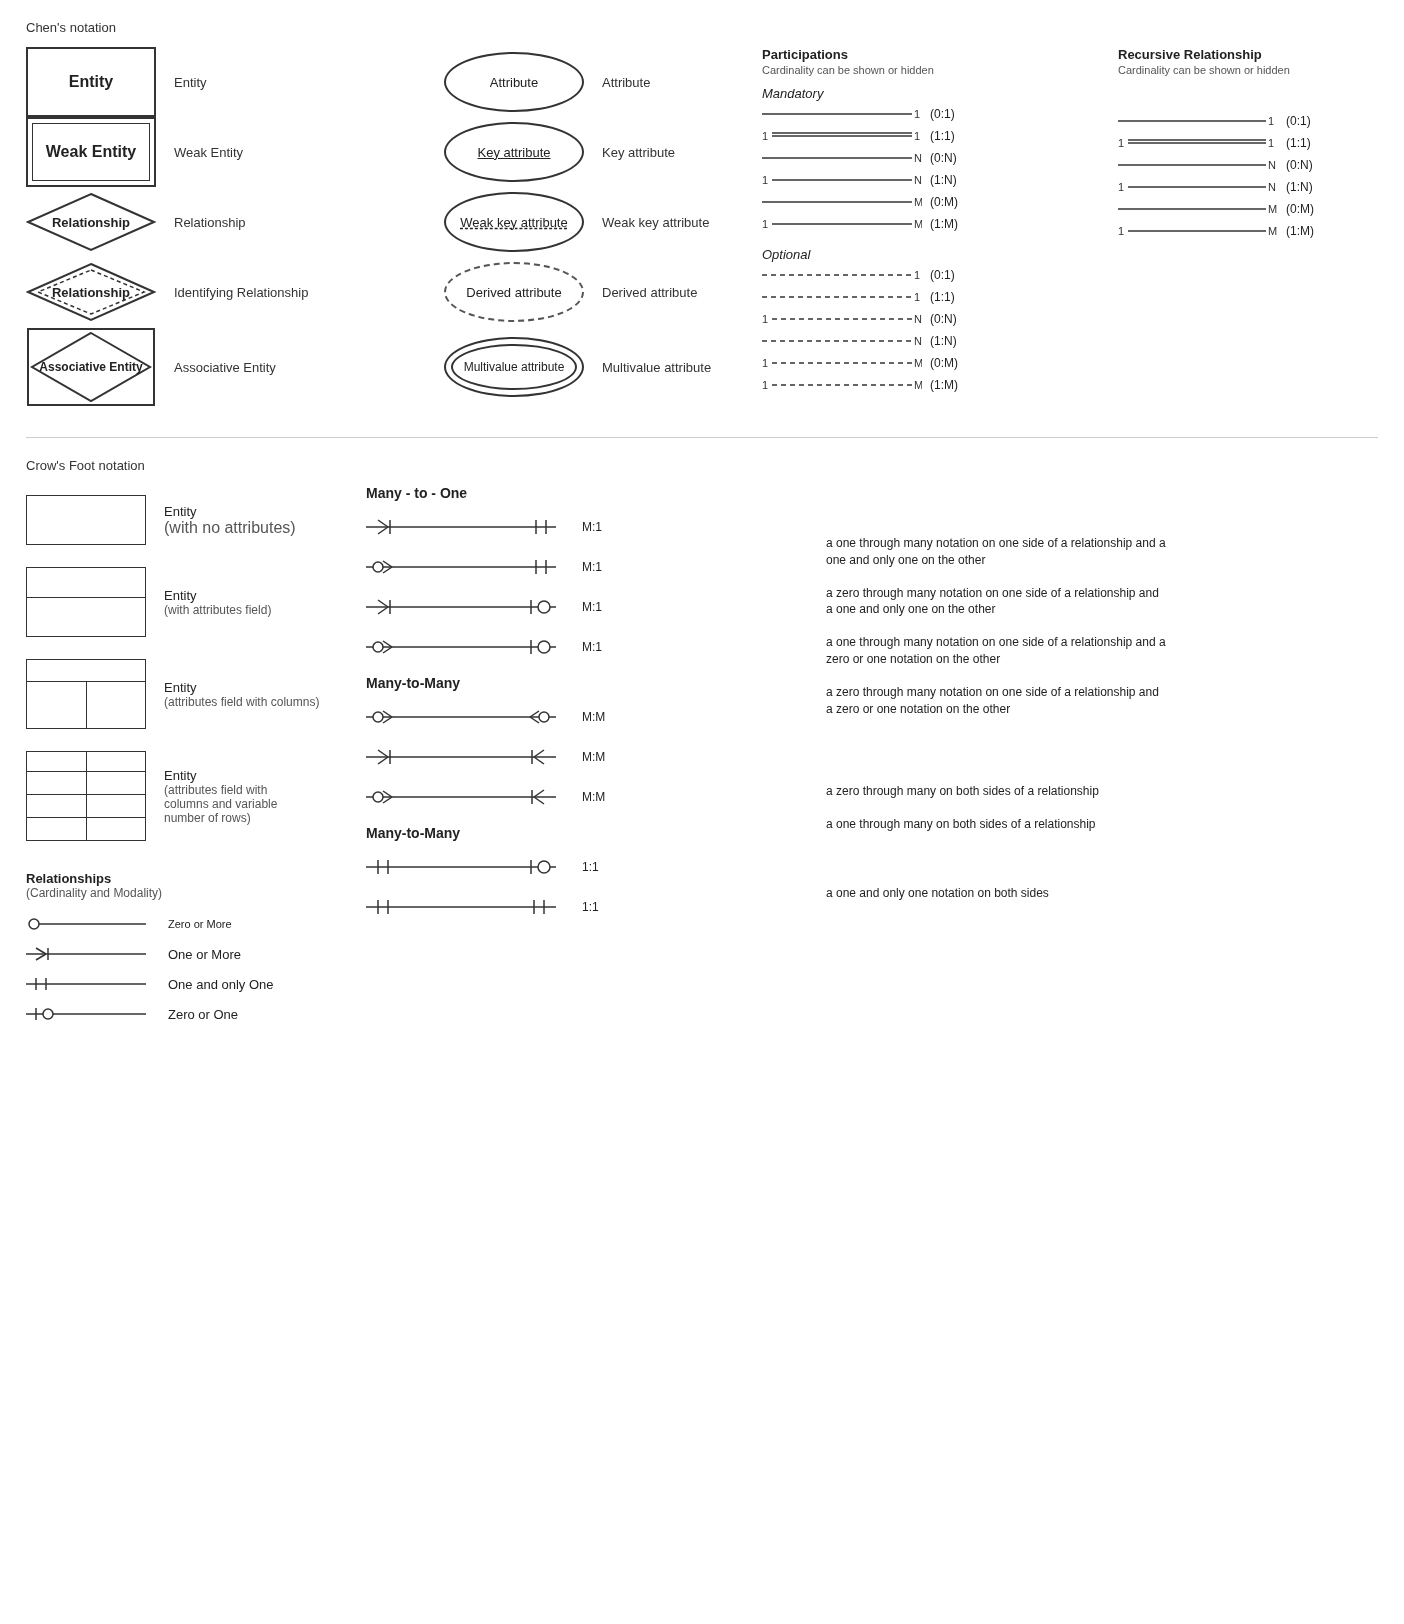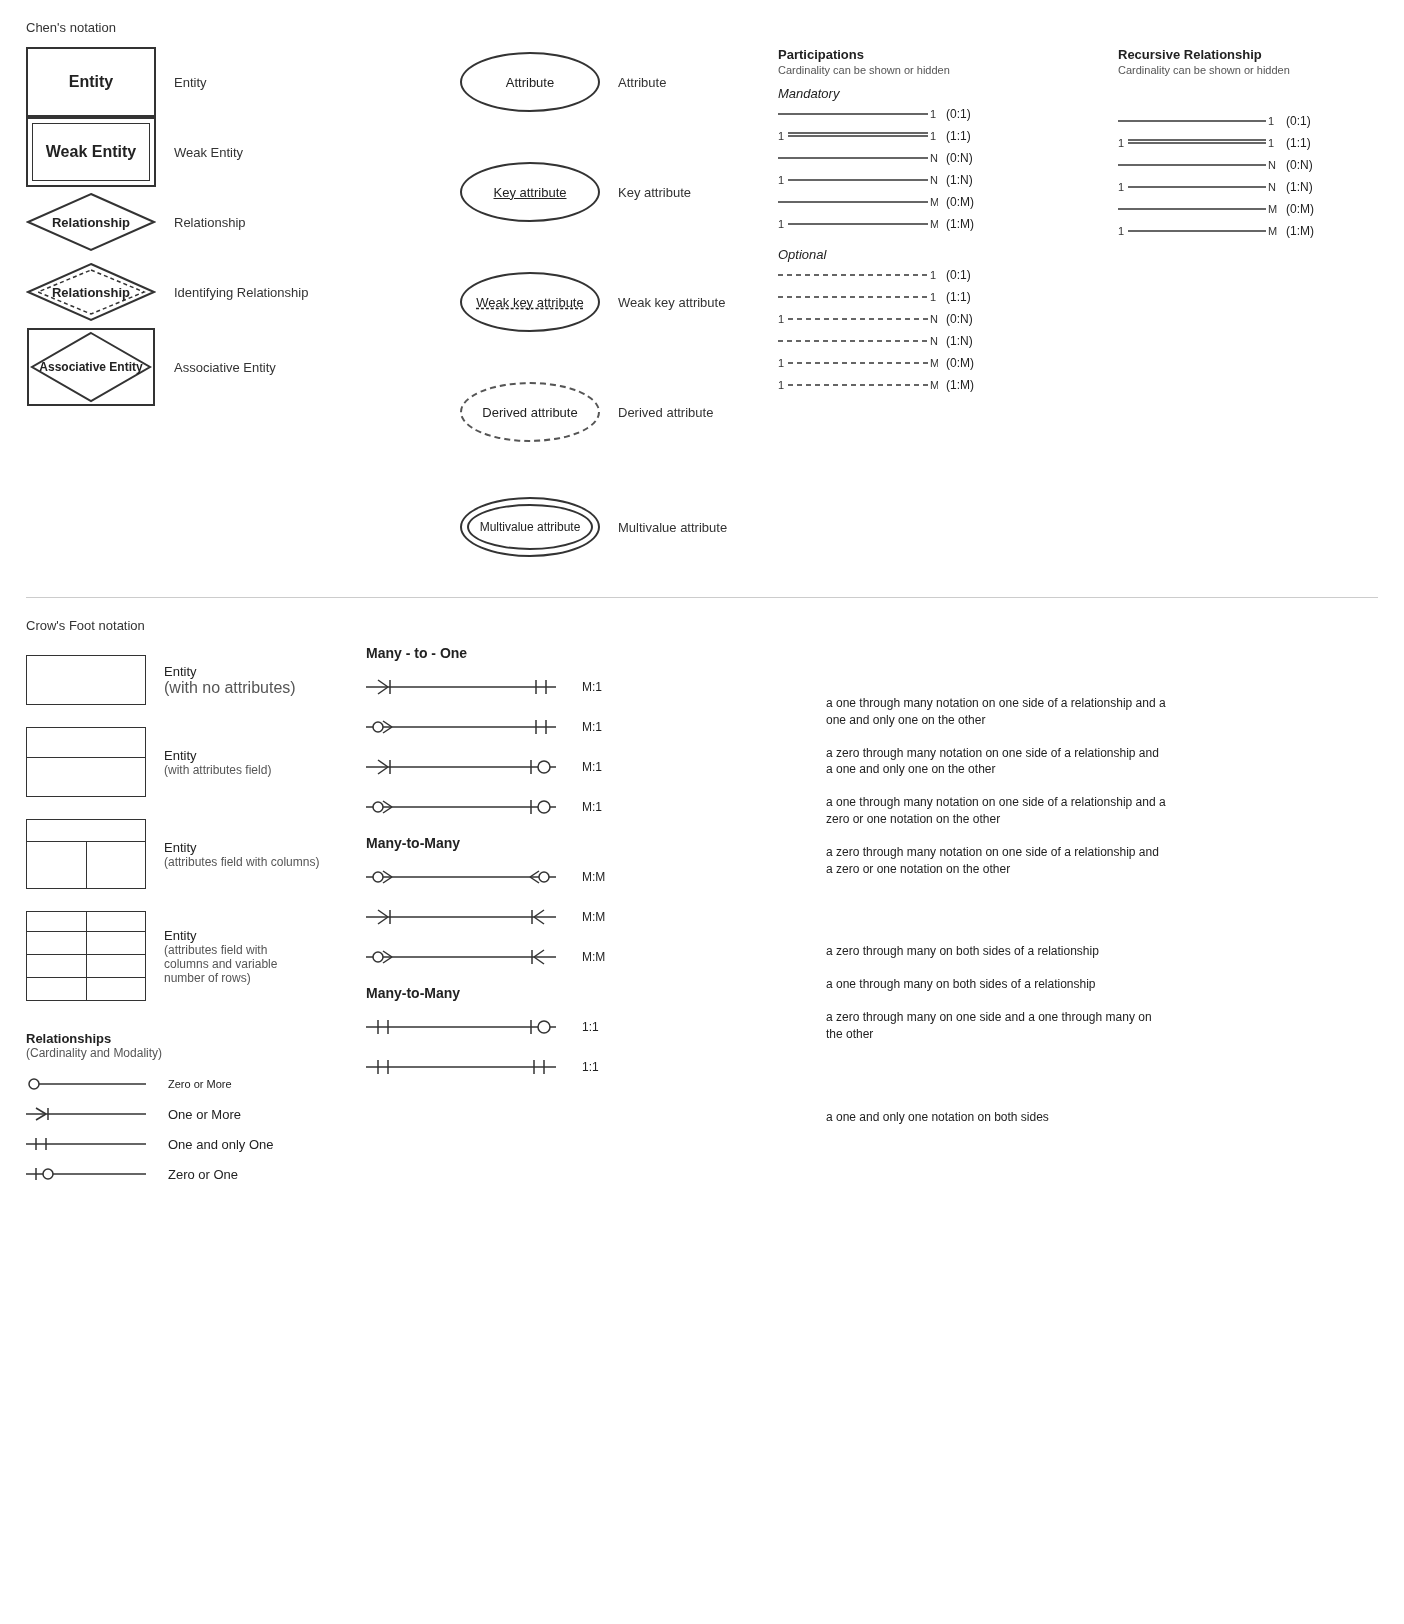--- a/index.html
+++ b/index.html
@@ -324,21 +324,21 @@
 
     .top-right-col {
       display: flex;
       flex-direction: column;
       flex: 1;
     }
 
     .part-and-recur {
       display: flex;
       flex-direction: row;
-      gap: 0;
+      gap: 16px;
     }
 
   </style>
 </head>
 <body>
 
 <div class="page">
 
   <div style="margin-bottom: 30px;">
     <div class="section-title">Chen's notation</div>
@@ -387,21 +387,21 @@
             <svg width="130" height="80" viewBox="0 0 130 80">
               <rect x="2" y="2" width="126" height="76" stroke="#333" stroke-width="2" fill="white"></rect>
               <polygon points="65,6 124,40 65,74 6,40" stroke="#333" stroke-width="2" fill="white"></polygon>
             </svg>
             <span style="position:absolute;z-index:1;font-size:12px;font-weight:bold;text-align:center;line-height:1.2;">Associative Entity</span>
           </div>
           <span class="row-label">Associative Entity</span>
         </div>
       </div>
 
-      <div class="top-mid-col" style="padding-left:10px;gap:40px;">
+      <div class="top-mid-col" style="padding-left:10px;">
 
         <div class="attr-row">
           <div class="ellipse">
             <span>Attribute</span>
           </div>
           <span class="row-label">Attribute</span>
         </div>
 
         <div class="attr-row">
           <div class="ellipse-key">
@@ -845,21 +845,20 @@
       <div style="flex:1; padding-left:20px; padding-top:50px;">
 
         <div style="font-size:12px; line-height:1.4; margin-bottom:16px; max-width:340px;">a one through many notation on one side of a relationship and a one and only one on the other</div>
         <div style="font-size:12px; line-height:1.4; margin-bottom:16px; max-width:340px;">a zero through many notation on one side of a relationship and a one and only one on the other</div>
         <div style="font-size:12px; line-height:1.4; margin-bottom:16px; max-width:340px;">a one through many notation on one side of a relationship and a zero or one notation on the other</div>
         <div style="font-size:12px; line-height:1.4; margin-bottom:30px; max-width:340px;">a zero through many notation on one side of a relationship and a zero or one notation on the other</div>
 
         <div style="height:36px;"></div>
         <div style="font-size:12px; line-height:1.4; margin-bottom:16px; max-width:340px;">a zero through many on both sides of a relationship</div>
         <div style="font-size:12px; line-height:1.4; margin-bottom:16px; max-width:340px;">a one through many on both sides of a relationship</div>
-        <div style="font-size:12px; line-height:1.4; margin-bottom:30px; max-width:340px;">a zero through many on one side and a one through many on the other</div>
 
         <div style="height:36px;"></div>
         <div style="font-size:12px; line-height:1.4; margin-bottom:16px; max-width:340px;">a one and only one notation on both sides</div>
 
       </div>
     </div>
   </div>
 
 </div>
 

